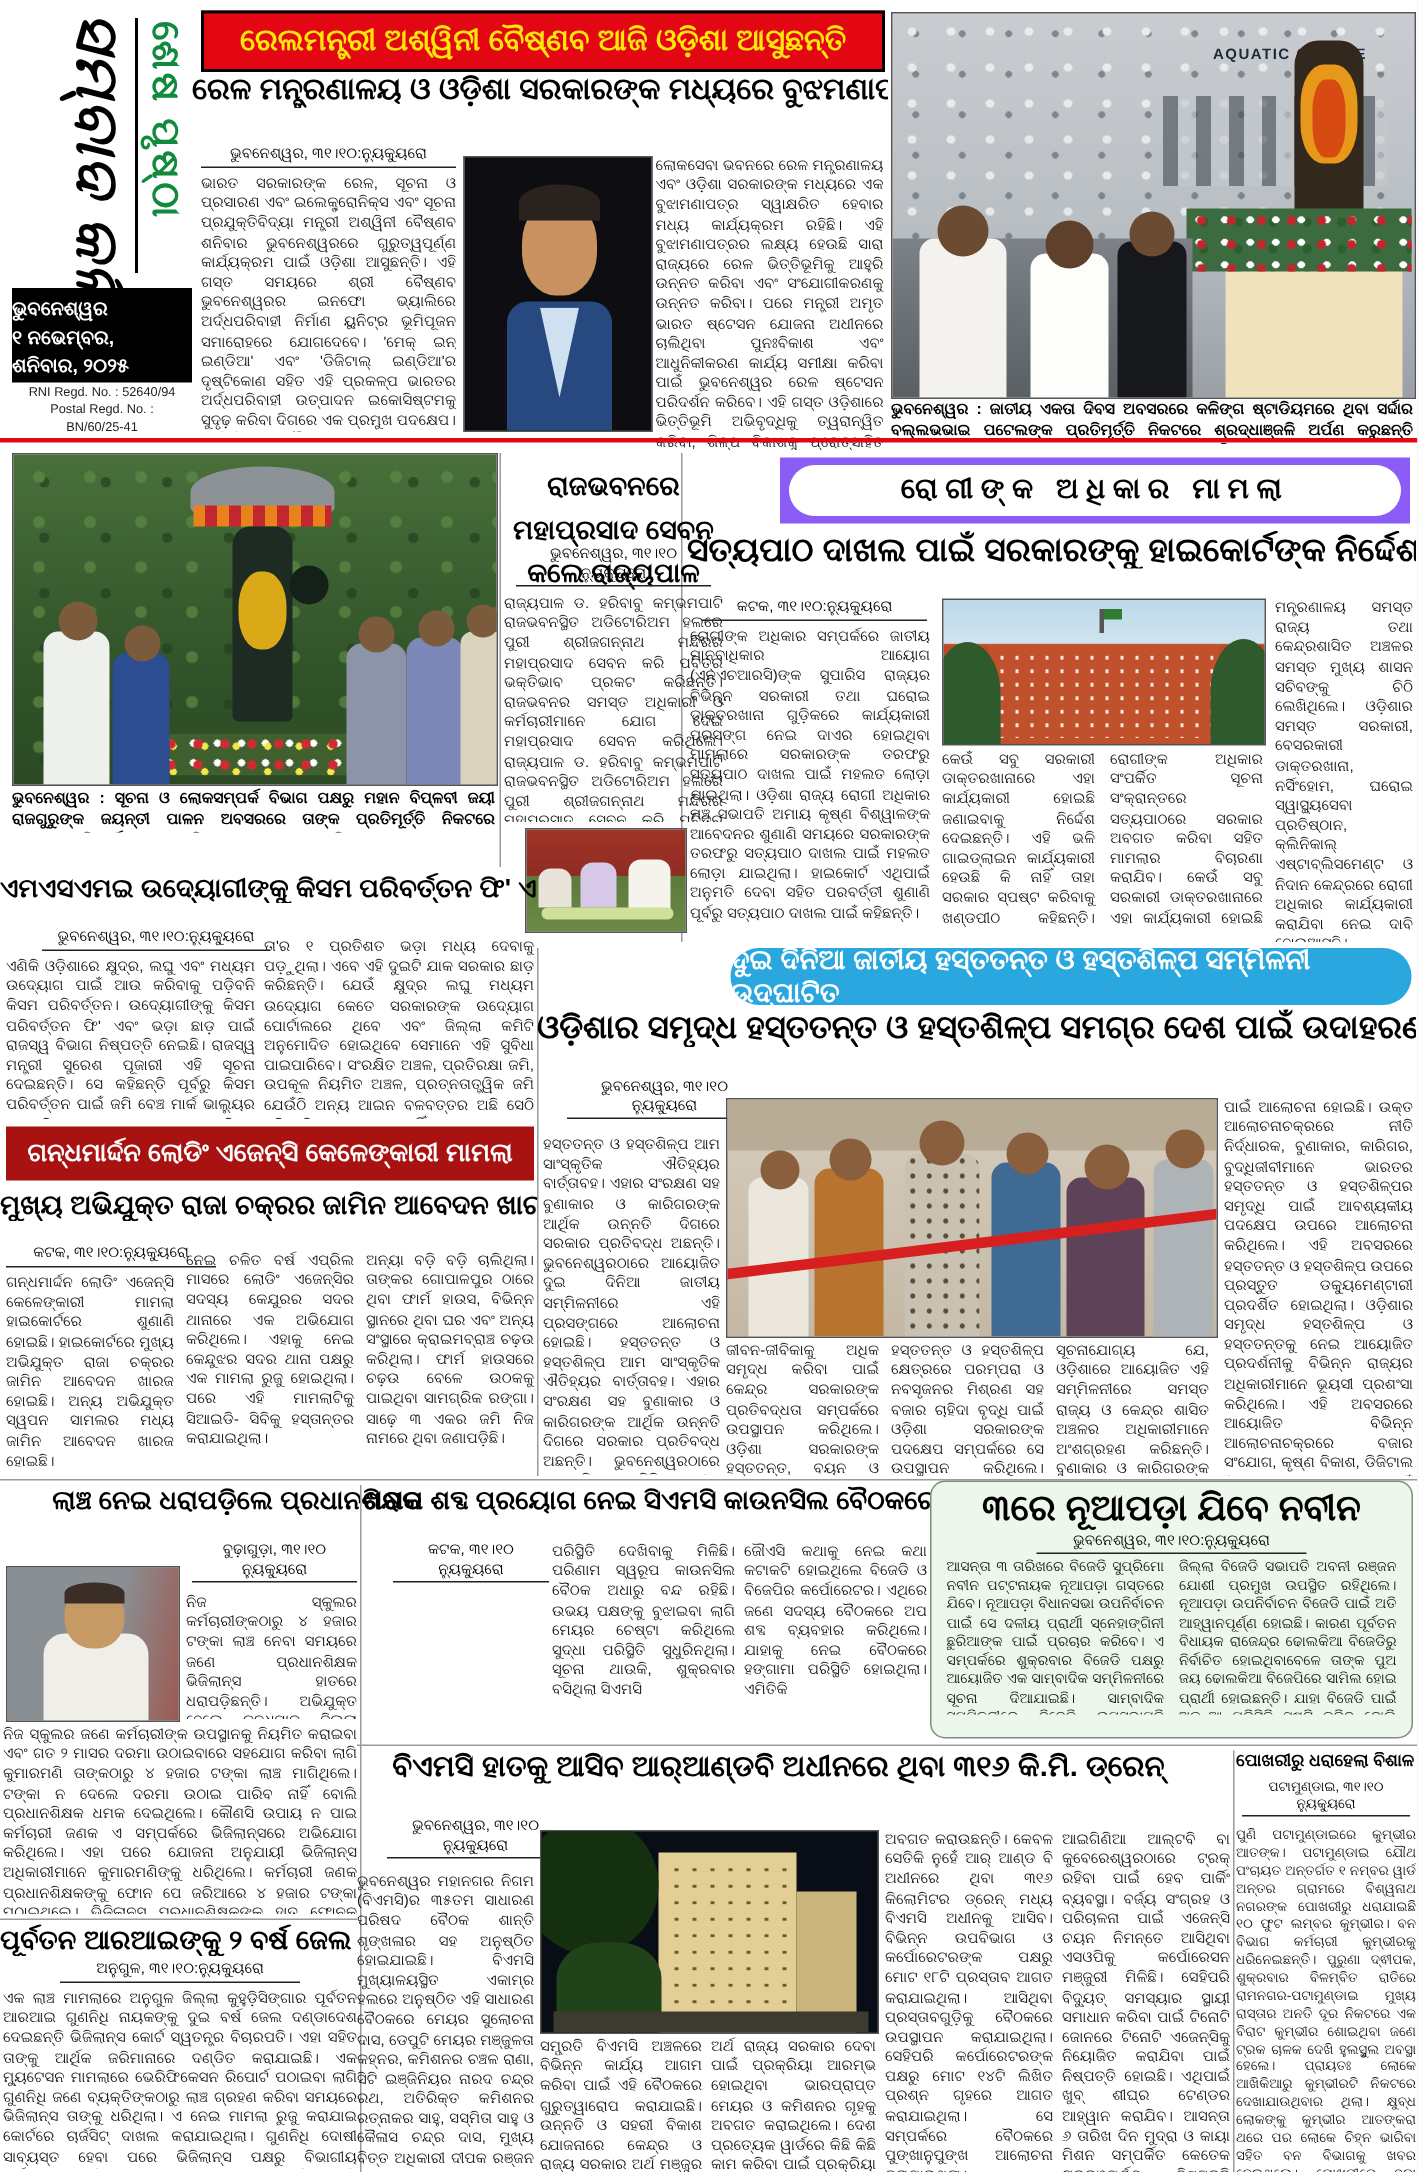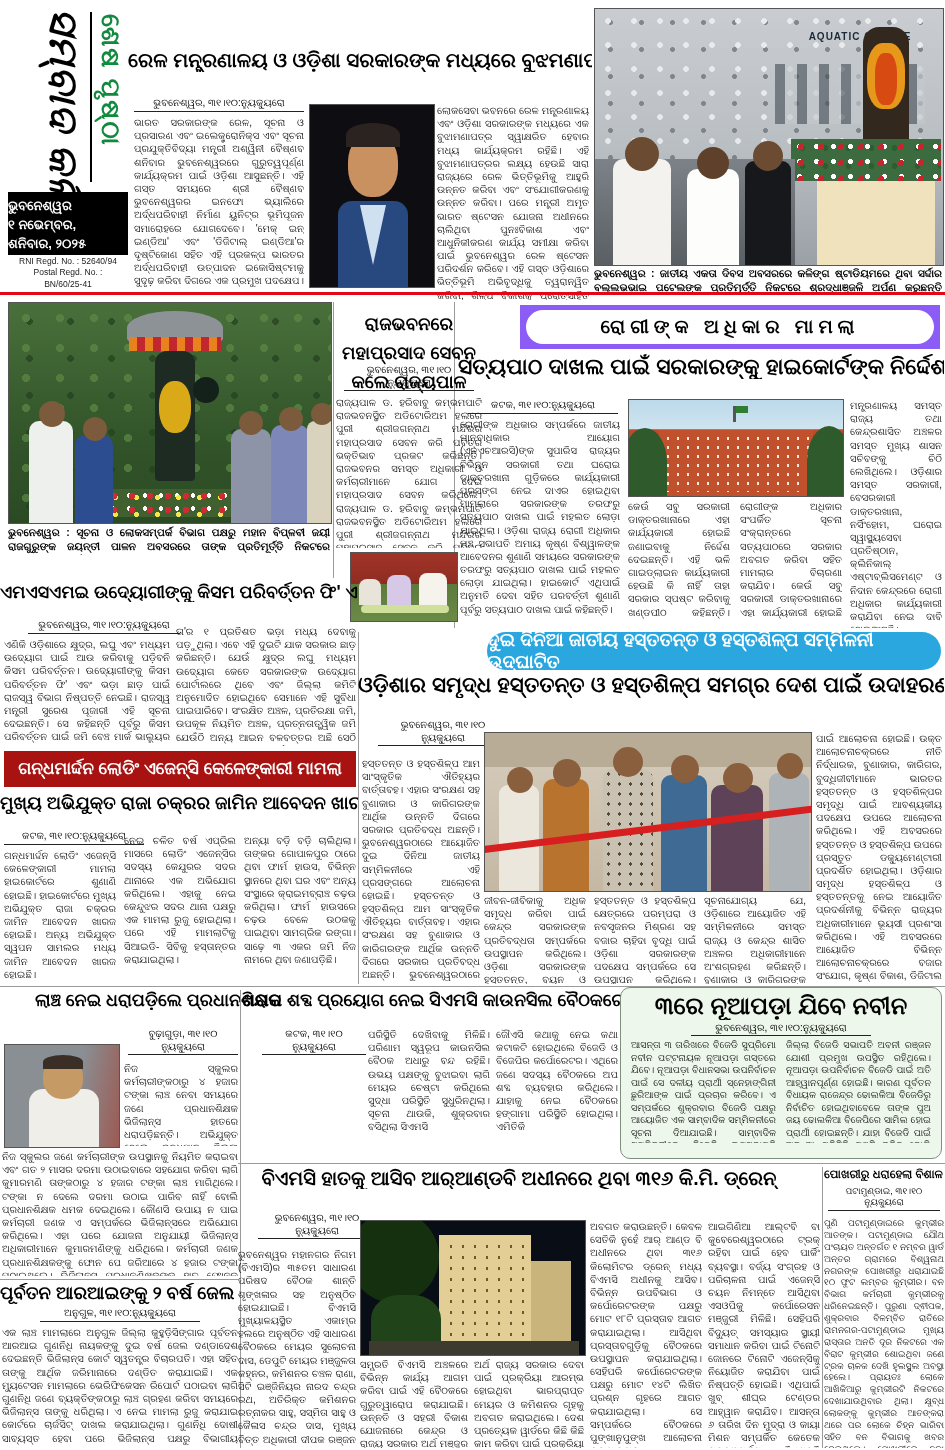--- a/index.html
+++ b/index.html
@@ -43,20 +43,21 @@
     <div>ଭୁବନେଶ୍ୱର</div>
     <div>୧  ନଭେମ୍ବର,</div>
     <div>ଶନିବାର,  ୨୦୨୫</div>
   </div>
   <div class="rni" style="left:0px;top:256px;width:136px;">
     <div>RNI Regd. No. : 52640/94</div>
     <div>Postal Regd. No. :</div>
     <div>BN/60/25-41</div>
   </div>
 
+  <div class="banner" style="left:134px;top:7px;width:452px;height:37px;background:#e30613;border:2.5px solid #000;color:#ffe60a;font-size:20px;">ରେଲମନ୍ତ୍ରୀ ଅଶ୍ୱିନୀ ବୈଷ୍ଣବ ଆଜି ଓଡ଼ିଶା ଆସୁଛନ୍ତି</div>
   <div class="hl" style="left:128px;top:49px;width:464px;font-size:20px;">ରେଳ ମନ୍ତ୍ରଣାଳୟ ଓ ଓଡ଼ିଶା ସରକାରଙ୍କ ମଧ୍ୟରେ ବୁଝମଣାପତ୍ର ସ୍ୱାକ୍ଷର ହେବ</div>
   <div class="byline" style="left:134px;top:97px;width:170px;">ଭୁବନେଶ୍ୱର, ୩୧।୧୦:ନ୍ୟୁକ୍ୟୁରୋ</div>
   <div class="body" style="left:134px;top:116px;width:170px;height:172px;">ଭାରତ ସରକାରଙ୍କ ରେଳ, ସୂଚନା ଓ ପ୍ରସାରଣ ଏବଂ ଇଲେକ୍ଟ୍ରୋନିକ୍ସ ଏବଂ ସୂଚନା ପ୍ରଯୁକ୍ତିବିଦ୍ୟା ମନ୍ତ୍ରୀ ଅଶ୍ୱିନୀ ବୈଷ୍ଣବ ଶନିବାର ଭୁବନେଶ୍ୱରରେ ଗୁରୁତ୍ୱପୂର୍ଣ୍ଣ କାର୍ଯ୍ୟକ୍ରମ ପାଇଁ ଓଡ଼ିଶା ଆସୁଛନ୍ତି। ଏହି ଗସ୍ତ ସମୟରେ ଶ୍ରୀ ବୈଷ୍ଣବ ଭୁବନେଶ୍ୱରର ଇନଫୋ ଭ୍ୟାଲିରେ ଅର୍ଦ୍ଧପରିବାହୀ ନିର୍ମାଣ ୟୁନିଟ୍‌ର ଭୂମିପୂଜନ ସମାରୋହରେ ଯୋଗଦେବେ। 'ମେକ୍ ଇନ୍ ଇଣ୍ଡିଆ' ଏବଂ 'ଡିଜିଟାଲ୍ ଇଣ୍ଡିଆ'ର ଦୃଷ୍ଟିକୋଣ ସହିତ ଏହି ପ୍ରକଳ୍ପ ଭାରତର ଅର୍ଦ୍ଧପରିବାହୀ ଉତ୍ପାଦନ ଇକୋସିଷ୍ଟମକୁ ସୁଦୃଢ଼ କରିବା ଦିଗରେ ଏକ ପ୍ରମୁଖ ପଦକ୍ଷେପ। ସେହି ଦିନ ଶ୍ରୀ ବୈଷ୍ଣବ ଭୁବନେଶ୍ୱରର</div>
   <div class="body" style="left:437px;top:104px;width:152px;height:196px;">ଲୋକସେବା ଭବନରେ ରେଳ ମନ୍ତ୍ରଣାଳୟ ଏବଂ ଓଡ଼ିଶା ସରକାରଙ୍କ ମଧ୍ୟରେ ଏକ ବୁଝାମଣାପତ୍ର ସ୍ୱାକ୍ଷରିତ ହେବାର ମଧ୍ୟ କାର୍ଯ୍ୟକ୍ରମ ରହିଛି। ଏହି ବୁଝାମଣାପତ୍ରର ଲକ୍ଷ୍ୟ ହେଉଛି ସାରା ରାଜ୍ୟରେ ରେଳ ଭିତ୍ତିଭୂମିକୁ ଆହୁରି ଉନ୍ନତ କରିବା ଏବଂ ସଂଯୋଗୀକରଣକୁ ଉନ୍ନତ କରିବା। ପରେ ମନ୍ତ୍ରୀ ଅମୃତ ଭାରତ ଷ୍ଟେସନ ଯୋଜନା ଅଧୀନରେ ଚାଲିଥିବା ପୁନଃବିକାଶ ଏବଂ ଆଧୁନିକୀକରଣ କାର୍ଯ୍ୟ ସମୀକ୍ଷା କରିବା ପାଇଁ ଭୁବନେଶ୍ୱର ରେଳ ଷ୍ଟେସନ ପରିଦର୍ଶନ କରିବେ। ଏହି ଗସ୍ତ ଓଡ଼ିଶାରେ ଭିତ୍ତିଭୂମି ଅଭିବୃଦ୍ଧିକୁ ତ୍ୱରାନ୍ୱିତ କରିବା, ଶିଳ୍ପ ବିକାଶକୁ ପ୍ରୋତ୍ସାହିତ କରିବା ଏବଂ ଯାତ୍ରୀ ସୁବିଧାକୁ ଉନ୍ନତ କରିବା ପାଇଁ ସରକାରଙ୍କ ପ୍ରତିବଦ୍ଧତାକୁ ଦର୍ଶାଏ।</div>
 
   <div class="photo" style="left:309px;top:104px;width:124px;height:182px;background:#0e0e12;">
     <div class="abs" style="left:28px;top:96px;width:70px;height:90px;background:#27497f;border-radius:14px 14px 0 0;"></div>
     <div class="abs" style="left:50px;top:100px;width:26px;height:60px;background:#cfe0f0;clip-path:polygon(0 0,100% 0,50% 100%);"></div>
     <div class="abs" style="left:38px;top:28px;width:50px;height:64px;background:#c9915f;border-radius:45%;"></div>
     <div class="abs" style="left:36px;top:18px;width:54px;height:24px;background:#2a2320;border-radius:50% 50% 0 0;"></div>

